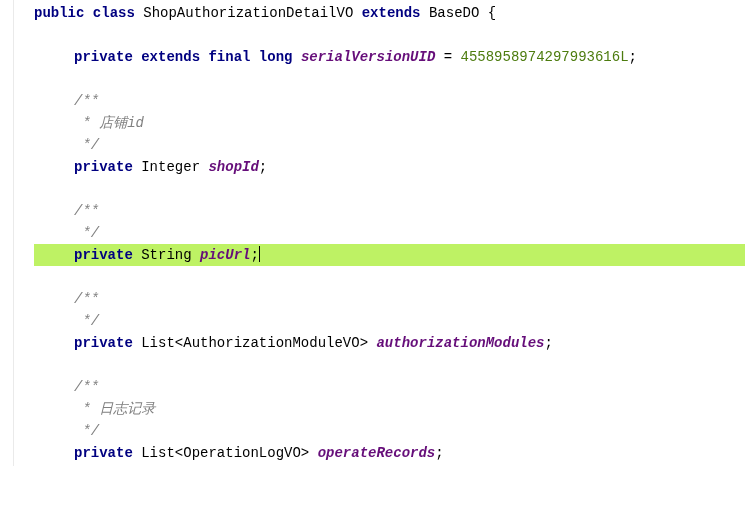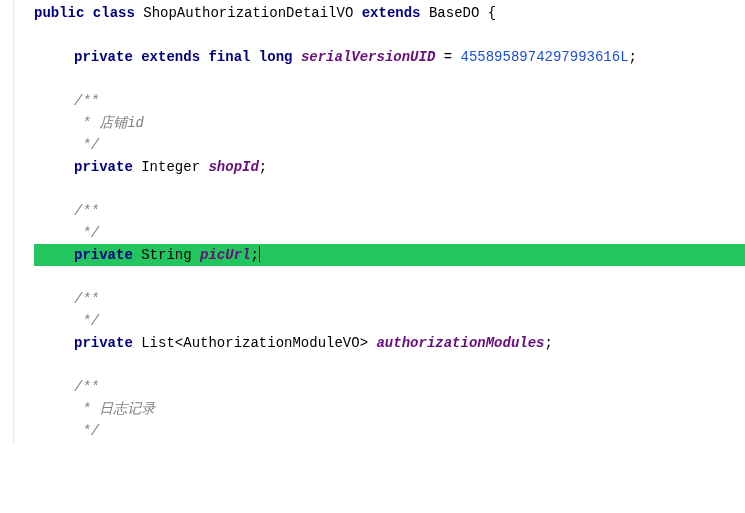--- a/index.html
+++ b/index.html
@@ -14,30 +14,30 @@
   }
   .editor {
     padding: 2px 0 2px 4px;
     position: relative;
   }
   .line {
     white-space: pre;
     height: 22px;
   }
   .line.highlighted {
-    background: #22c55e;
+    background: #bef264;
   }
   .indent0 { padding-left: 0; }
   .indent1 { padding-left: 40px; }
   .kw { color: #000080; font-weight: bold; }
   .type { color: #000000; }
   .classname { color: #000000; }
   .field { color: #660e7a; font-style: italic; font-weight: bold; }
   .static-field { color: #660e7a; font-style: italic; font-weight: bold; }
-  .num { color: #1d4ed8; }
+  .num { color: #4d7c0f; }
   .comment { color: #808080; font-style: italic; }
   .punct { color: #000000; }
   .gutter {
     position: absolute;
     left: 0;
     top: 0;
     bottom: 0;
     width: 14px;
     border-right: 1px solid #eaeaea;
     background: #ffffff;
@@ -84,15 +84,16 @@
 
     <div class="line indent1"><span class="comment">/**</span></div>
     <div class="line indent1"><span class="comment"> */</span></div>
     <div class="line indent1"><span class="kw">private</span> <span class="type">List&lt;AuthorizationModuleVO&gt;</span> <span class="field">authorizationModules</span><span class="punct">;</span></div>
 
     <div class="line indent1"> </div>
 
     <div class="line indent1"><span class="comment">/**</span></div>
     <div class="line indent1"><span class="comment"> * 日志记录</span></div>
     <div class="line indent1"><span class="comment"> */</span></div>
+    <div class="line indent1"><span class="kw">private</span> <span class="type">List&lt;OperationLogVO&gt;</span> <span class="field">operateRecords</span><span class="punct">;</span></div>
 
   </div>
 </div>
 
 </body></html>

